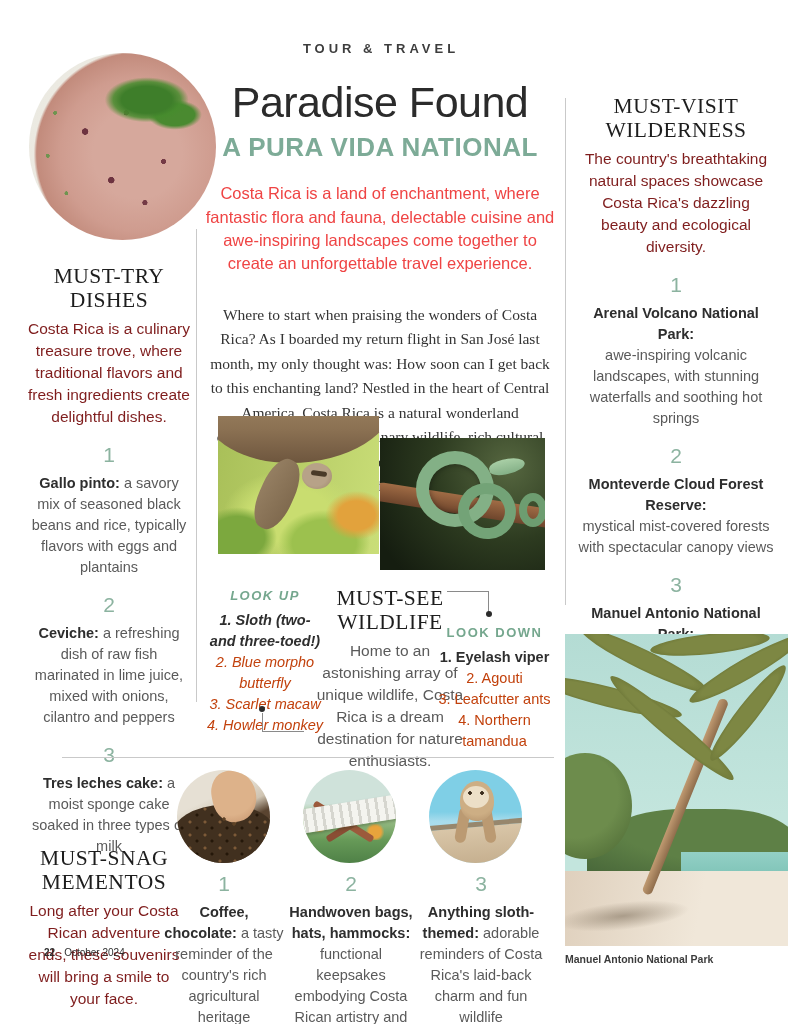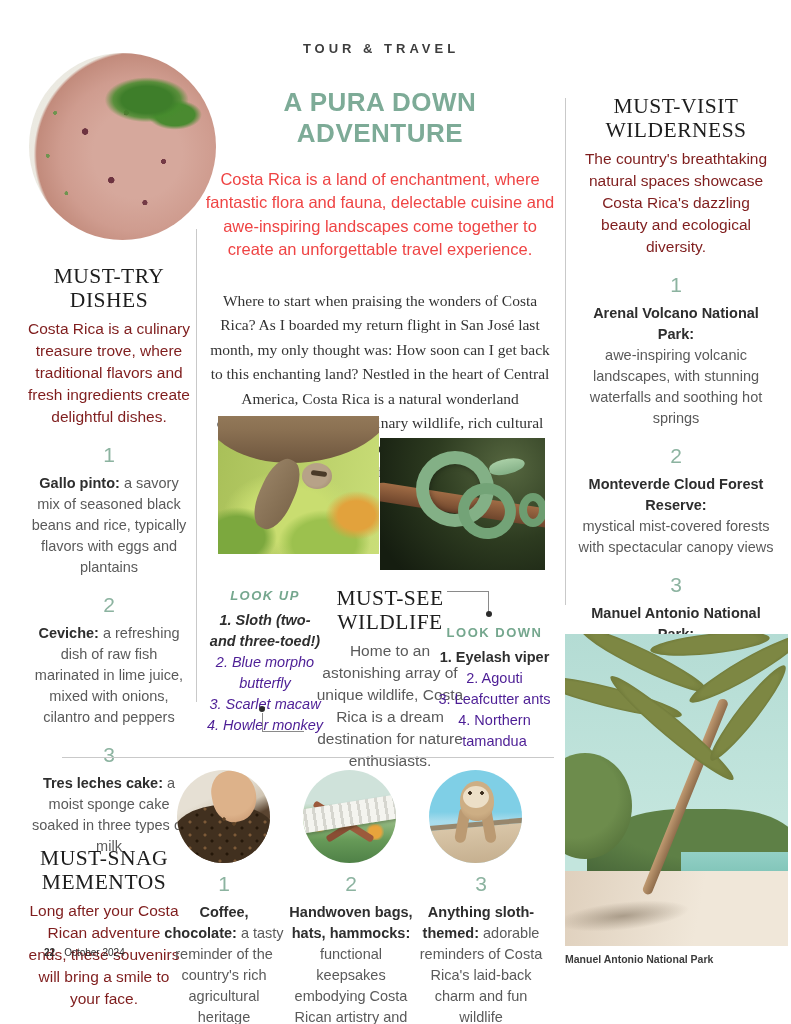--- a/index.html
+++ b/index.html
@@ -25,21 +25,21 @@
   .col-intro   { font-size:15.5px; color:#7f1d1d; line-height:1.42; margin-top:6px; }
   .num { font-size:21px; color:#8cb3a0; margin:15px 0 6px; }
   .item { font-size:14.5px; color:#5a5a5a; line-height:1.45; }
   .item .lead { font-weight:bold; color:#2e2e2e; }
 
   .vrule { position:absolute; width:1px; background:#c9c9c9; }
   .hrule { position:absolute; height:1px; background:#c9c9c9; }
 
   
   .wl-label { font-size:13px; font-weight:bold; letter-spacing:1.5px; color:#75a78e; margin-bottom:7px; }
-  .wl-item  { font-size:14.5px; color:#4c1d95; line-height:1.45; }
+  .wl-item  { font-size:14.5px; color:#c2410c; line-height:1.45; }
   .wl-item.bold { font-weight:bold; color:#2e2e2e; }
   .wl-center-text { font-size:15.5px; color:#5a5a5a; line-height:1.42; margin-top:6px; }
 
   .ptr-dot { position:absolute; width:6px; height:6px; border-radius:50%; background:#2c2c2c; }
   .ptr-elbow { position:absolute; }
 
   
   .photo { position:absolute; overflow:hidden; }
   .circle { border-radius:50%; }
 
@@ -164,21 +164,22 @@
 </head>
 <body>
 
 <div class="page">
 
   <div class="kicker">TOUR &amp; TRAVEL</div>
 
   <div class="photo circle food-circle"></div>
 
   <div class="title-block">
-    <div class="sub-title">A PURA DOWN ADVENTURE</div>
+    <div class="main-title">Paradise Found</div>
+    <div class="sub-title">A PURA VIDA NATIONAL</div>
     <div class="intro">Costa Rica is a land of enchantment, where fantastic flora and fauna, delectable cuisine and awe-inspiring landscapes come together to create an unforgettable travel experience.</div>
     <div class="lede">Where to start when praising the wonders of Costa Rica? As I boarded my return flight in San José last month, my only thought was: How soon can I get back to this enchanting land? Nestled in the heart of Central America, Costa Rica is a natural wonderland celebrated for its extraordinary wildlife, rich cultural heritage, stunning biodiversity and mouthwatering dishes.</div>
   </div>
 
   <div class="vrule" style="left:196px; top:221px; height:473px;"></div>
   <div class="vrule" style="left:565px; top:90px; height:507px;"></div>
 
   <div class="col" style="left:28px; top:256px; width:162px;">
     <div class="col-heading">
       <span>MUST-TRY</span><br>

